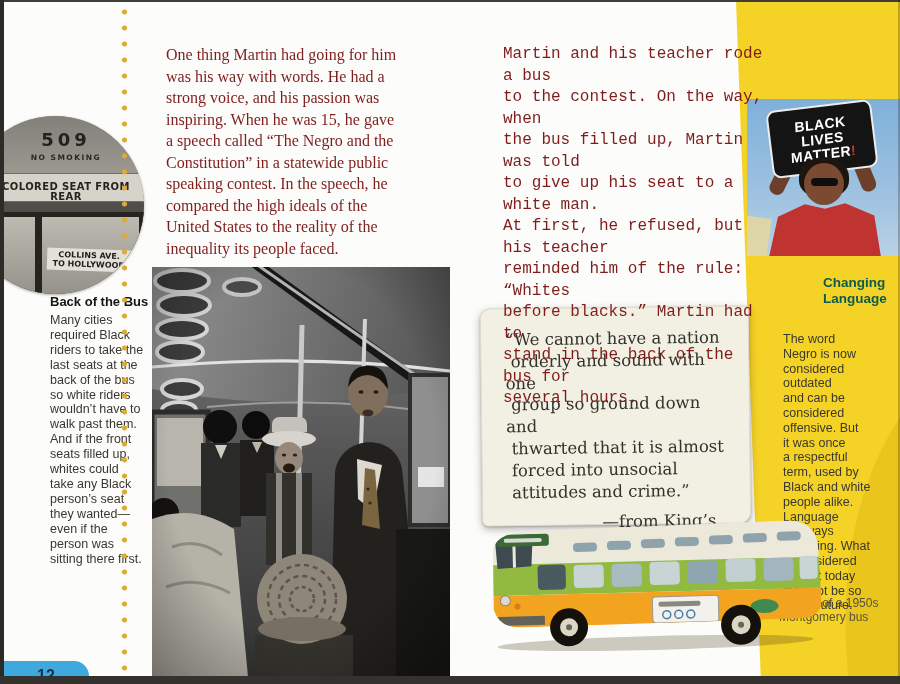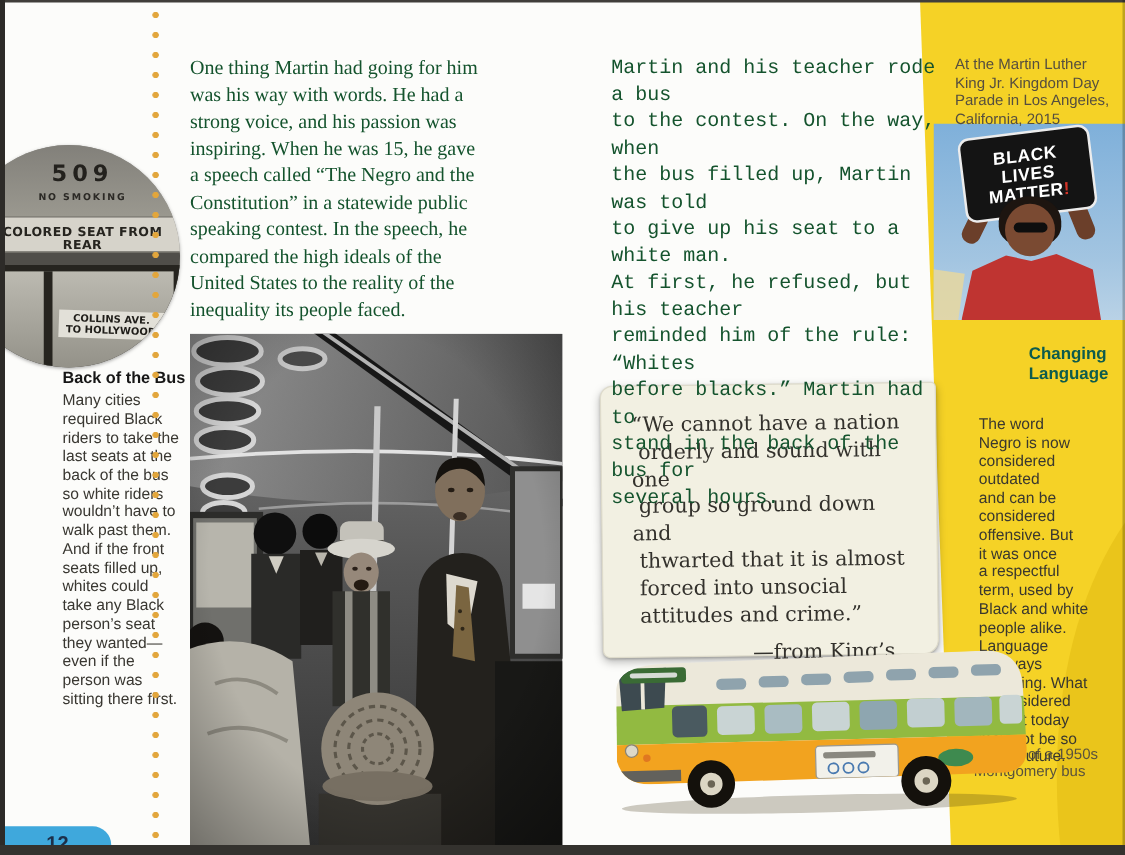--- a/index.html
+++ b/index.html
@@ -38,21 +38,21 @@
   
   .note-left{position:absolute;left:18px;top:294px;width:114px;z-index:4;margin-left:32px;}
   .note-left-h{font:bold 13px/16px "Liberation Sans",sans-serif;color:#161616;margin-bottom:3px;}
   .note-left-b{font:12.5px/14.9px "Liberation Sans",sans-serif;color:#393731;}
   
   .pill{position:absolute;z-index:8;display:flex;align-items:center;justify-content:center;
         font:bold 16px/16px "Liberation Sans",sans-serif;margin-top:22px;}
   .pill-left{left:3px;top:639px;width:86px;height:30px;background:#3fa8dc;border-radius:0 16px 16px 0;color:#1c2f49;}
   .pill-right{left:808px;top:637px;width:92px;height:31px;background:#5cbbe7;border-radius:16px 0 0 16px;color:#203a55;}
   
-  .col{position:absolute;z-index:4;font:16px/21.5px "Liberation Serif",serif;color:#14532d;}
+  .col{position:absolute;z-index:4;font:16px/21.5px "Liberation Serif",serif;color:#7f1d1d;margin-left:14px;}
   .col1{left:152px;top:44px;width:330px;}
   .col2{left:489px;top:44px;width:268px;font-family:Liberation Mono, monospace;}
   
   .quote-paper{position:absolute;left:481px;top:307px;width:267px;height:216px;z-index:3;
                background:#f2f0e2;transform:rotate(-0.7deg);border:1px solid #dedbcb;
                border-radius:10px 4px 12px 6px;box-shadow:0 3px 8px rgba(0,0,0,.28),0 1px 2px rgba(0,0,0,.2);}
   .quote-text{padding:20px 14px 0 24px;font:16.5px/21.8px "DejaVu Serif",serif;color:#33312c;}
   .quote-attr{margin-top:9px;padding-right:34px;text-align:right;font:16.5px/22px "DejaVu Serif",serif;color:#33312c;}
   
   .main-photo{position:absolute;left:152px;top:267px;z-index:4;}
@@ -318,24 +318,20 @@
         <circle cx="94" cy="108" r="9" fill="#dcd6c4"></circle>
       <circle cx="94" cy="108" r="3" fill="#6b6555"></circle>
     </g>
     <g>
       <circle cx="266" cy="110" r="20" fill="#14110c"></circle>
         <circle cx="266" cy="110" r="9.5" fill="#dcd6c4"></circle>
       <circle cx="266" cy="110" r="3" fill="#6b6555"></circle>
     </g>
   </svg>
 
-  <div class="ys-caption pre">At the Martin Luther
-King Jr. Kingdom Day
-Parade in Los Angeles,
-California, 2015</div>
 
   <div class="blm-photo">
     <div class="blm-extra-sign"></div>
     <div class="blm-arm blm-arm-l"></div>
     <div class="blm-arm blm-arm-r"></div>
     <div class="blm-sign">
       <div class="blm-line">BLACK</div>
       <div class="blm-line">LIVES</div>
       <div class="blm-line"><span>MATTER</span><span class="blm-mark">!</span></div>
     </div>

